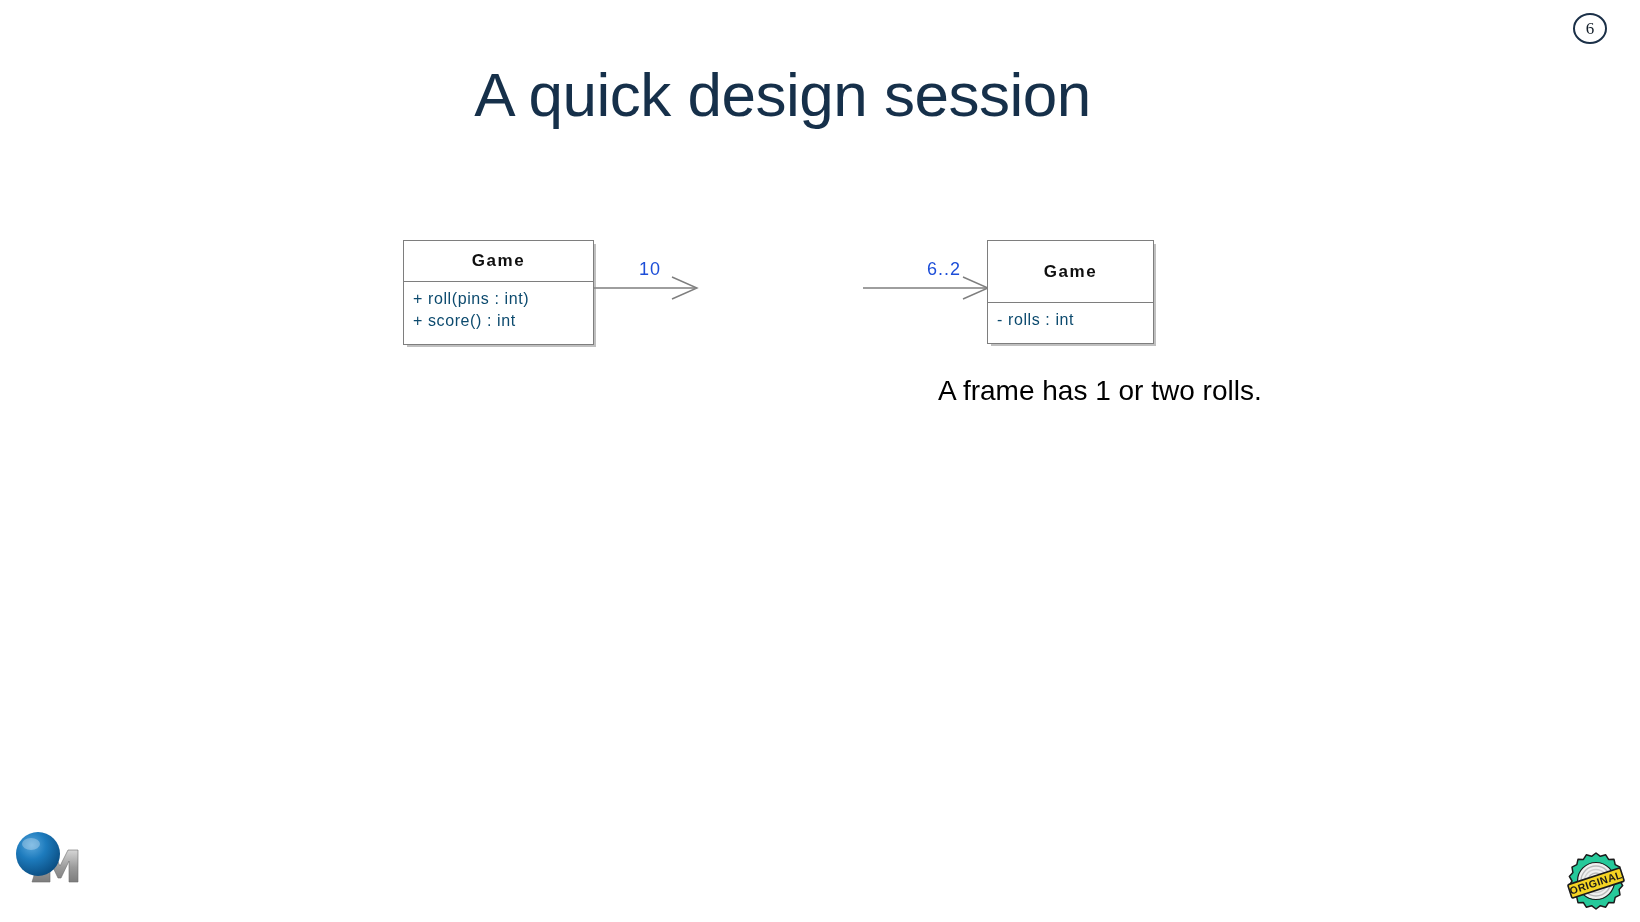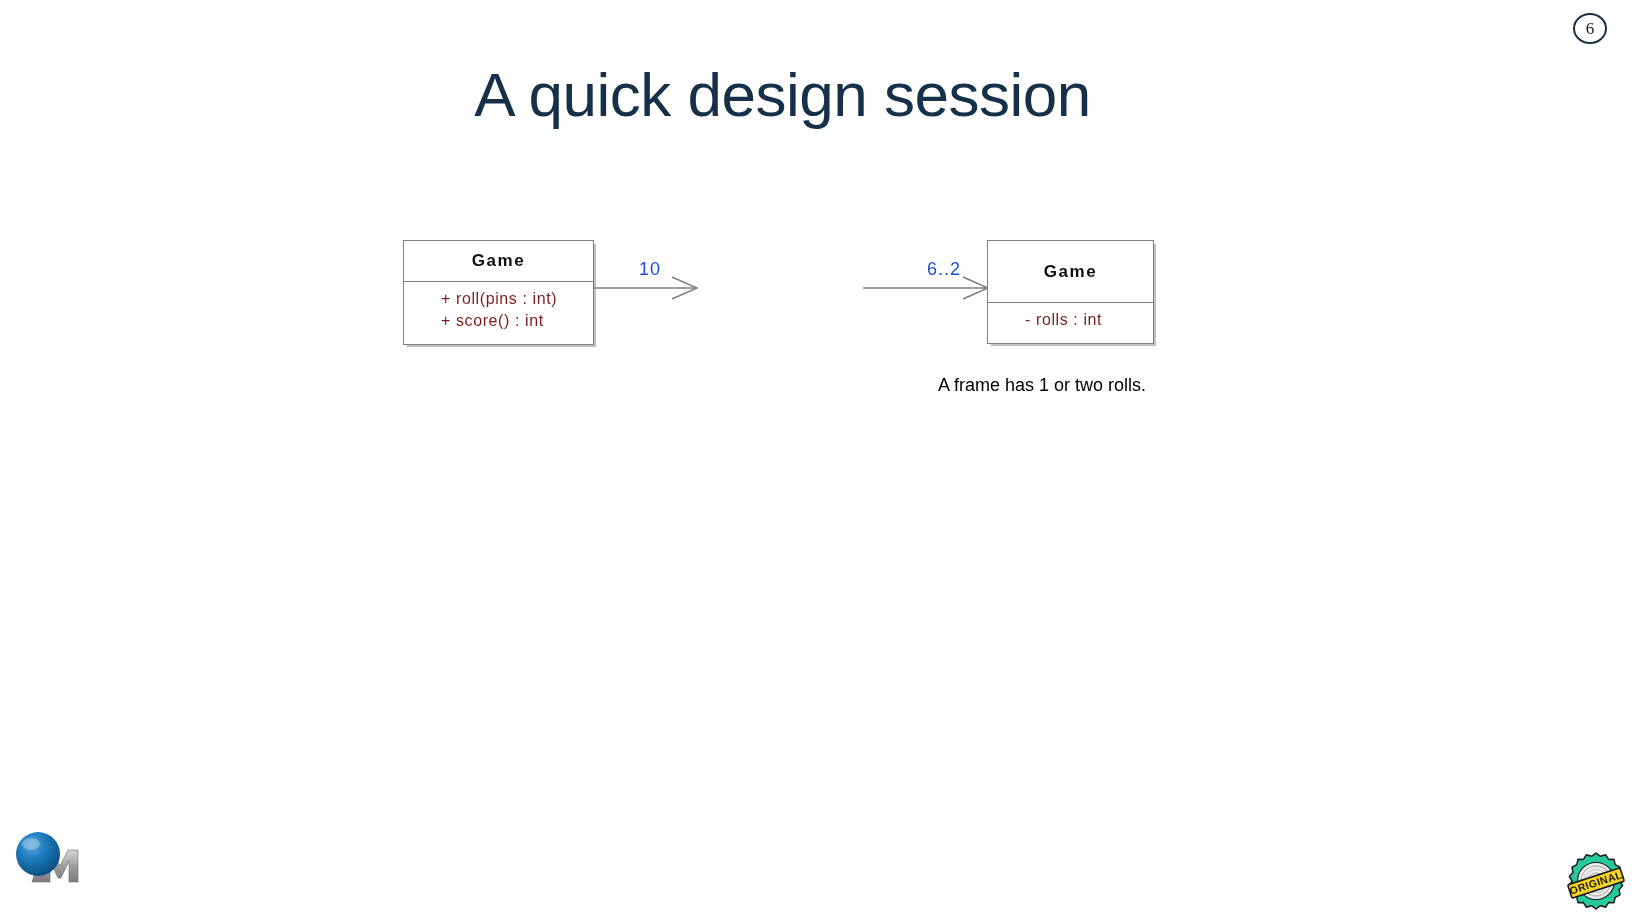--- a/index.html
+++ b/index.html
@@ -84,25 +84,24 @@
     color: #101010;
     font-family: "Liberation Sans", sans-serif;
   }
   .uml-body {
     padding: 6px 9px 0 9px;
     box-sizing: border-box;
   }
   .uml-member {
     font-size: 16px;
     letter-spacing: 0.6px;
-    color: #7f1d1d;
+    color: #0c4a6e;
     line-height: 22px;
     white-space: nowrap;
     font-family: "Liberation Sans", sans-serif;
-    margin-left: 28px;
   }
 
   
   #class-game      { left: 403px; top: 240px; width: 191px; height: 105px; }
   #class-game .uml-header { height: 41px; }
   #class-frame     { left: 695px; top: 245px; width: 167px; height: 99px; }
   #class-frame .uml-header { height: 47px; }
   #class-roll      { left: 987px; top: 240px; width: 167px; height: 104px; }
   #class-roll .uml-header { height: 62px; }
 
@@ -116,21 +115,21 @@
     font-family: "Liberation Sans", sans-serif;
   }
   #label-10   { left: 639px; top: 259px; }
   #label-12   { left: 927px; top: 259px; }
 
   
   #caption {
     position: absolute;
     left: 938px;
     top: 375px;
-    font-size: 18px;
+    font-size: 28px;
     color: #000000;
     white-space: nowrap;
     font-family: "Liberation Sans", sans-serif;
   }
 
   
   #brand-logo {
     position: absolute;
     left: 8px;
     top: 812px;

